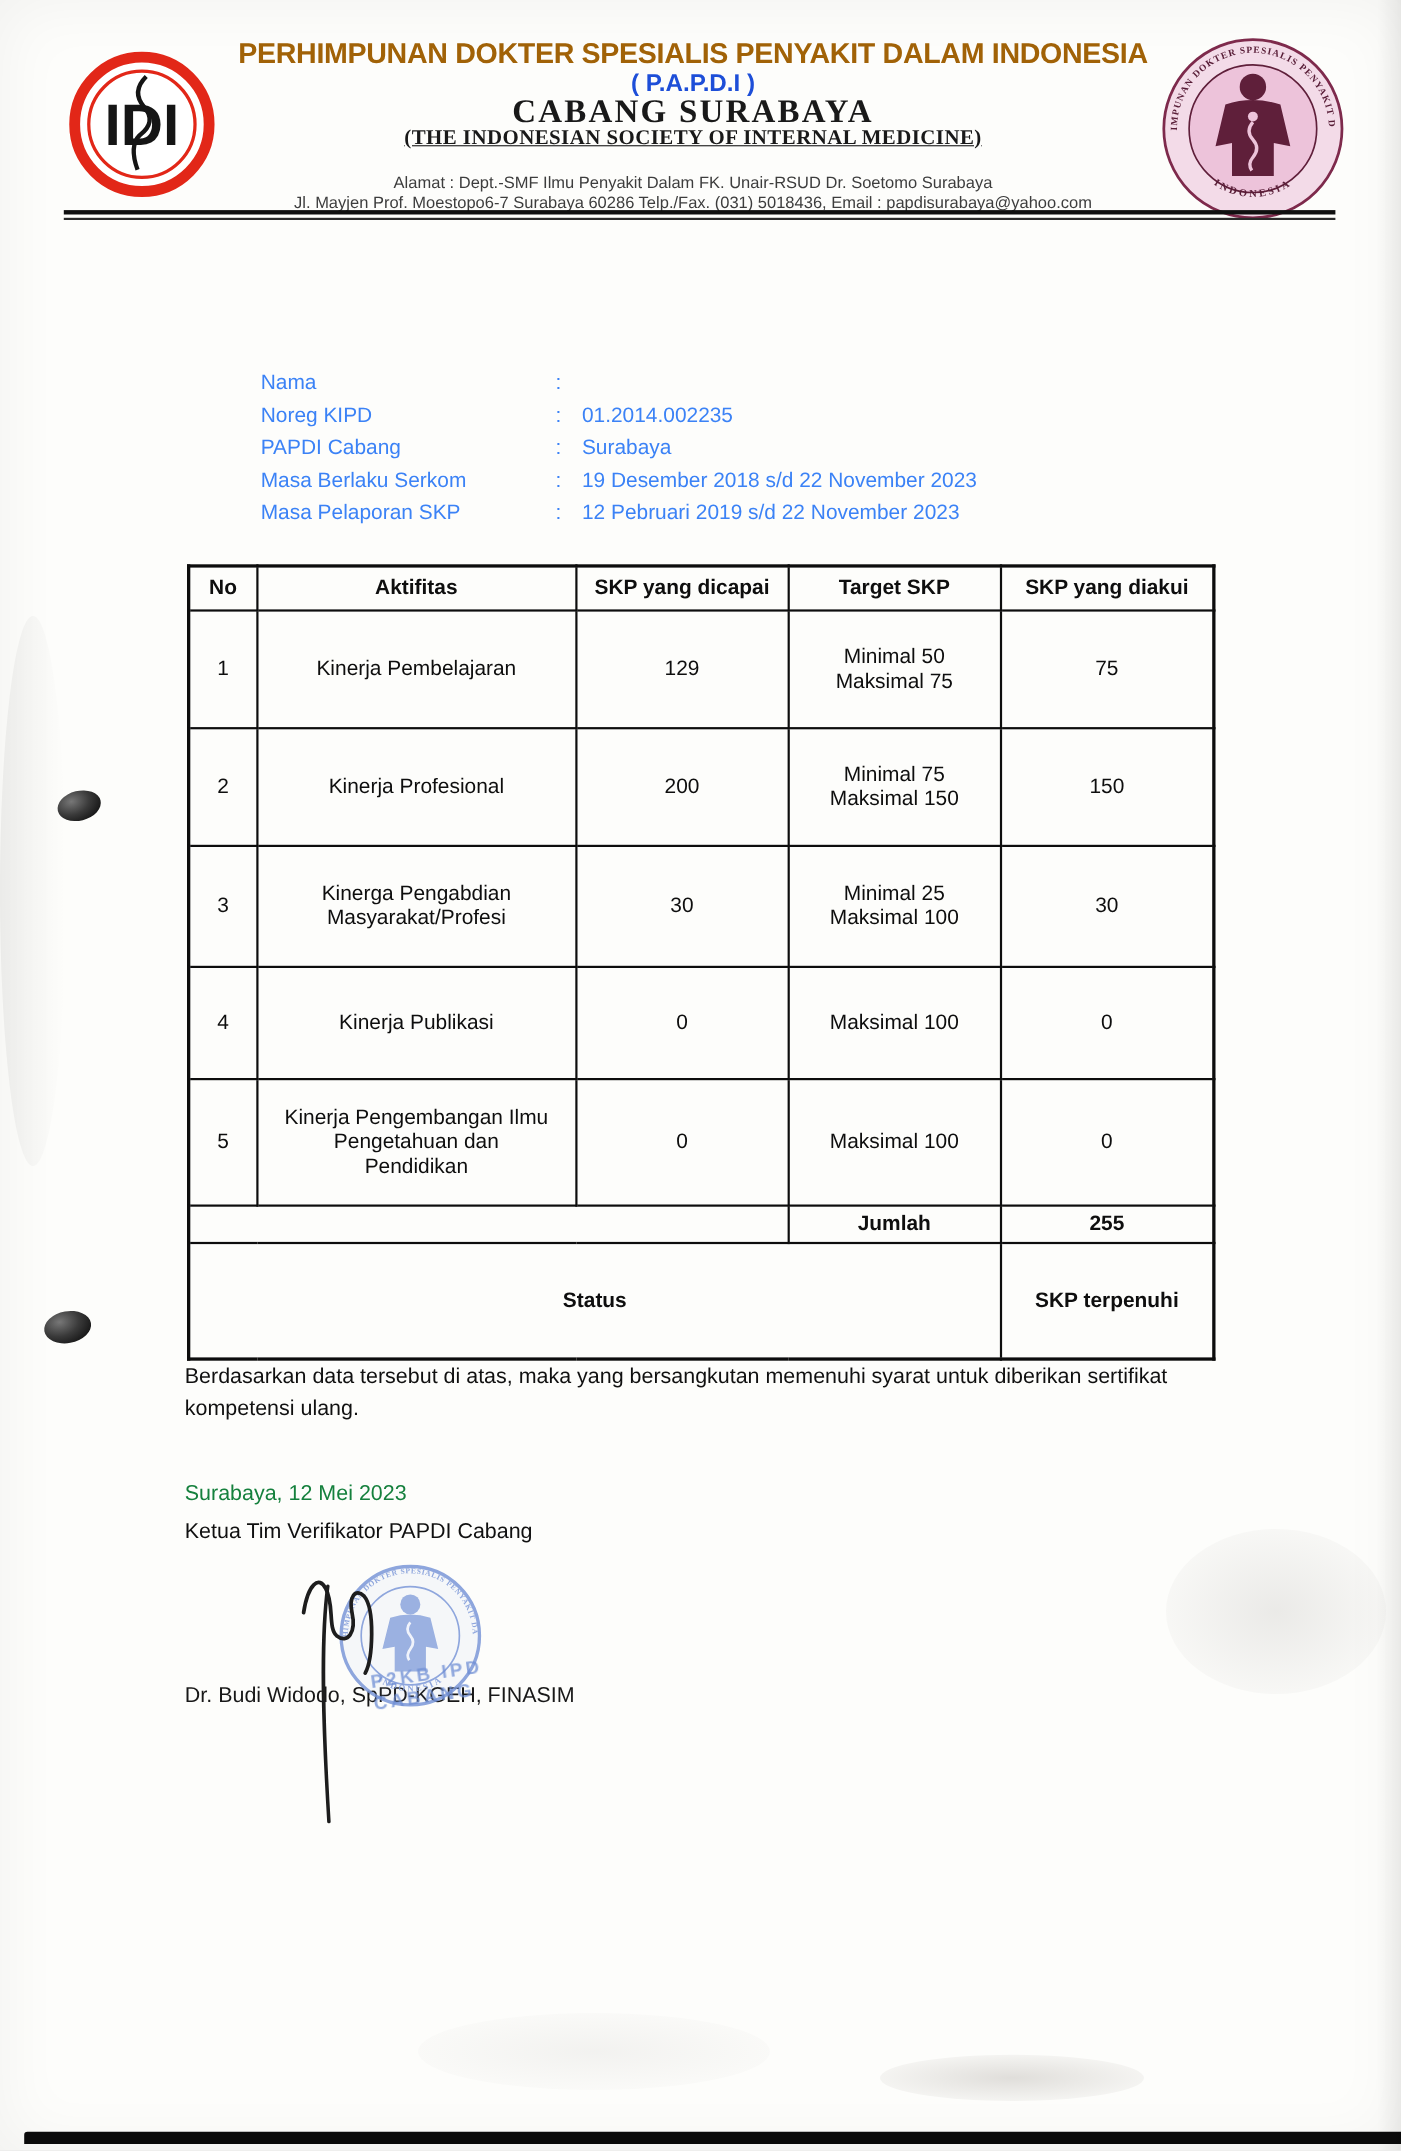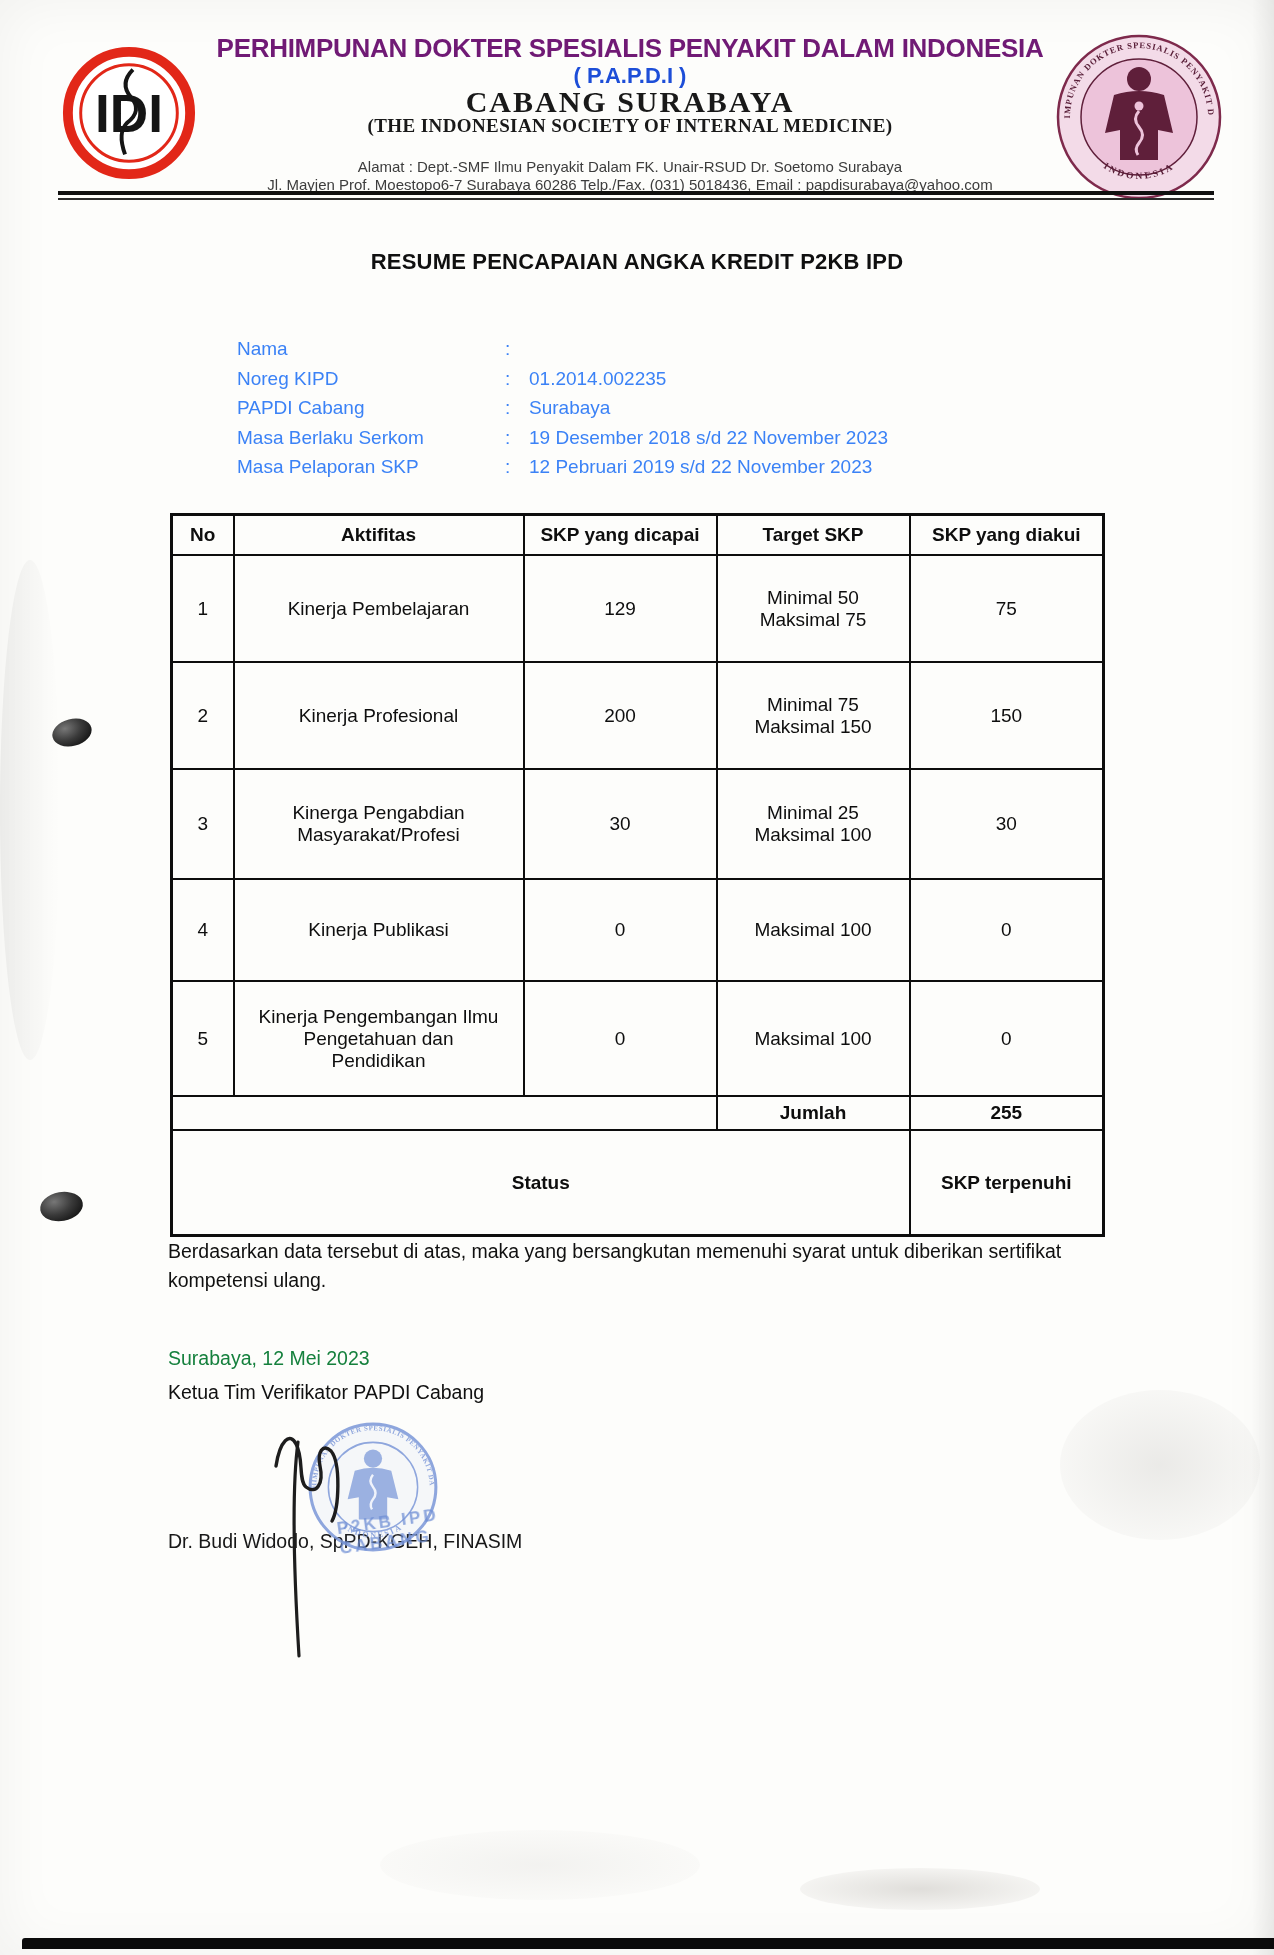--- a/index.html
+++ b/index.html
@@ -6,24 +6,24 @@
   .page{
     position:relative;width:1274px;height:1955px;margin:0 auto;
     background:#fdfdfb;overflow:hidden;
     font-family:"Liberation Sans",sans-serif;color:#141414;
     box-shadow:inset 0 0 60px rgba(0,0,0,0.05);
   }
   .page::after{content:"";position:absolute;top:0;right:0;width:22px;height:100%;
     background:linear-gradient(to left,rgba(0,0,0,0.06),rgba(0,0,0,0));pointer-events:none;}
   
   .lh-text{position:absolute;left:150px;top:34px;width:960px;text-align:center;}
-  .lh-org{font-size:26px;font-weight:bold;letter-spacing:-0.3px;line-height:29px;color:#701a75;}
+  .lh-org{font-size:26px;font-weight:bold;letter-spacing:-0.3px;line-height:29px;color:#a16207;}
   .lh-abbr{font-size:22px;font-weight:bold;line-height:26px;color:#1d4ed8;}
   .lh-branch{font-family:"Liberation Serif",serif;font-size:30px;font-weight:bold;letter-spacing:2px;line-height:25px;color:#191919;}
-  .lh-en{font-family:"Liberation Serif",serif;font-size:19px;font-weight:bold;letter-spacing:0.4px;line-height:24px;color:#191919;}
+  .lh-en{font-family:"Liberation Serif",serif;font-size:19px;font-weight:bold;letter-spacing:0.4px;line-height:24px;color:#191919;text-decoration:underline;}
   .lh-addr{font-size:15px;line-height:18px;color:#3d3d3d;}
   .lh-addr.first{margin-top:20px;}
   .rule-thick{position:absolute;left:58px;top:191px;width:1156px;height:4px;background:#101010;}
   .rule-thin{position:absolute;left:58px;top:198px;width:1156px;height:2px;background:#2a2a2a;}
   .logo{position:absolute;}
   .logo-idi{left:60px;top:44px;width:138px;height:138px;}
   .logo-papdi{left:1054px;top:32px;width:170px;height:170px;}
   
   .doc-title{position:absolute;left:0;top:249px;width:1274px;text-align:center;
     font-size:22px;font-weight:bold;letter-spacing:0.2px;color:#101010;}
@@ -100,21 +100,20 @@
     </text>
     <circle cx="85" cy="47" r="12" fill="#5f1f3a"></circle>
     <path d="M60,63 Q85,55 110,63 L119,101 L104,98 L104,128 L66,128 L66,98 L51,101 Z" fill="#5f1f3a"></path>
     <circle cx="85" cy="74" r="4.5" fill="#edc3da"></circle>
     <path d="M85,79 q-7,8 0,16 q7,8 0,16 q-5,6 -1,12" fill="none" stroke="#edc3da" stroke-width="3"></path>
   </svg>
 
   <div class="rule-thick"></div>
   <div class="rule-thin"></div>
 
-  <div class="doc-title">RESUME PENCAPAIAN ANGKA KREDIT P2KB IPD</div>
 
   <div class="info">
     <div class="info-row">
       <div class="info-label">Nama</div>
       <div class="info-colon">:</div>
     </div>
     <div class="info-row">
       <div class="info-label">Noreg KIPD</div>
       <div class="info-colon">:</div>
       <div class="info-value">01.2014.002235</div>

